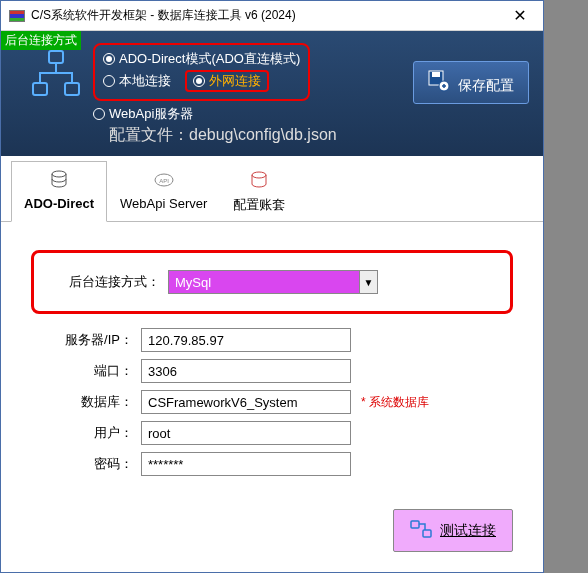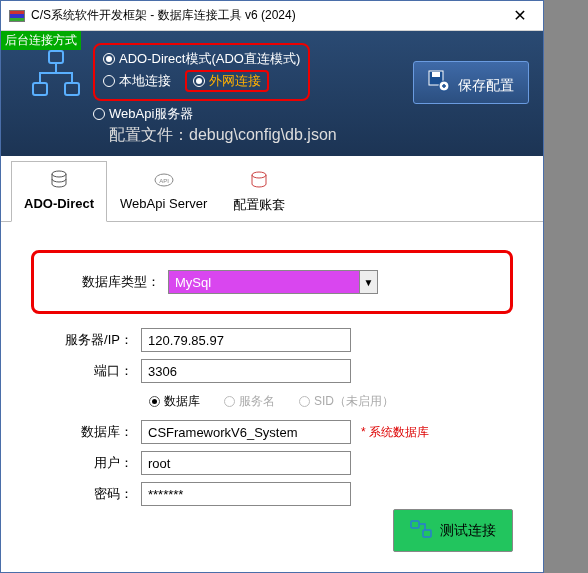--- a/index.html
+++ b/index.html
@@ -41,21 +41,21 @@
   .dropdown .dd-val{ flex:1; background:#d946ef; color:#fff; padding:2px 6px; display:flex; align-items:center;}
   .dropdown .dd-arrow{ width:18px; border-left:1px solid #888; background:#eee; display:flex; align-items:center; justify-content:center; font-size:10px;}
   .radio-row { display:flex; gap:24px; font-size:12px; margin:10px 0 10px 118px;}
   .radio-row .ritem{ display:flex; align-items:center; gap:4px; cursor:pointer;}
   .radio-row .rdot{ width:11px; height:11px; border:1px solid #555; border-radius:50%; display:inline-flex; align-items:center; justify-content:center;}
   .radio-row .rdot.checked::after{content:"";width:5px;height:5px;background:#000;border-radius:50%;}
   .radio-row .disabled{ color:#aaa;}
   .radio-row .disabled .rdot{border-color:#bbb;}
   .note-red{ color:#d00; font-size:12px; margin-left:10px;}
   .bottom-bar{ display:flex; justify-content:flex-end; padding:0 30px 20px 0;}
-  .test-btn{ display:flex; align-items:center; gap:8px; border:1px solid #888; background:#22c55e; padding:10px 16px; font-size:14px; cursor:pointer; border-radius:2px;}
+  .test-btn{ display:flex; align-items:center; gap:8px; border:1px solid #888; background:#f0abfc; padding:10px 16px; font-size:14px; cursor:pointer; border-radius:2px;text-decoration:underline;}
 </style>
 </head>
 <body>
 
 <div class="window">
 
   <div class="titlebar">
     <div class="app-icon"></div>
     <div class="title-text">C/S系统软件开发框架 - 数据库连接工具 v6 (2024)</div>
     <div class="close-btn">✕</div>
@@ -140,51 +140,37 @@
             <ellipse cx="10" cy="5" rx="7" ry="3" fill="none" stroke="#c44"></ellipse>
             <path d="M3 5 V14 A7 3 0 0 0 17 14 V5" fill="none" stroke="#c44"></path>
           </svg></span>
       <span>配置账套</span>
     </div>
   </div>
 
   <div class="form-area">
     <div class="red-box2">
       <div class="form-row">
-        <div class="form-label">数据库类型：</div>
+        <div class="form-label">后台连接方式：</div>
         <div class="dropdown">
           <div class="dd-val">MySql</div>
           <div class="dd-arrow">▼</div>
         </div>
       </div>
     </div>
 
     <div class="form-row">
       <div class="form-label">服务器/IP：</div>
       <input class="text-input" value="120.79.85.97" style="">
     </div>
     <div class="form-row">
       <div class="form-label">端口：</div>
       <input class="text-input" value="3306" style="">
     </div>
 
-    <div class="radio-row">
-      <span class="ritem">
-          <span class="rdot checked"></span>
-          <span>数据库</span>
-        </span>
-      <span class="ritem disabled">
-          <span class="rdot"></span>
-          <span>服务名</span>
-        </span>
-      <span class="ritem disabled">
-          <span class="rdot"></span>
-          <span>SID（未启用）</span>
-        </span>
-    </div>
 
     <div class="form-row">
       <div class="form-label">数据库：</div>
       <input class="text-input" value="CSFrameworkV6_System" style="">
       <span class="note-red">* 系统数据库</span>
     </div>
     <div class="form-row">
       <div class="form-label">用户：</div>
       <input class="text-input" value="root" style="">
     </div>

